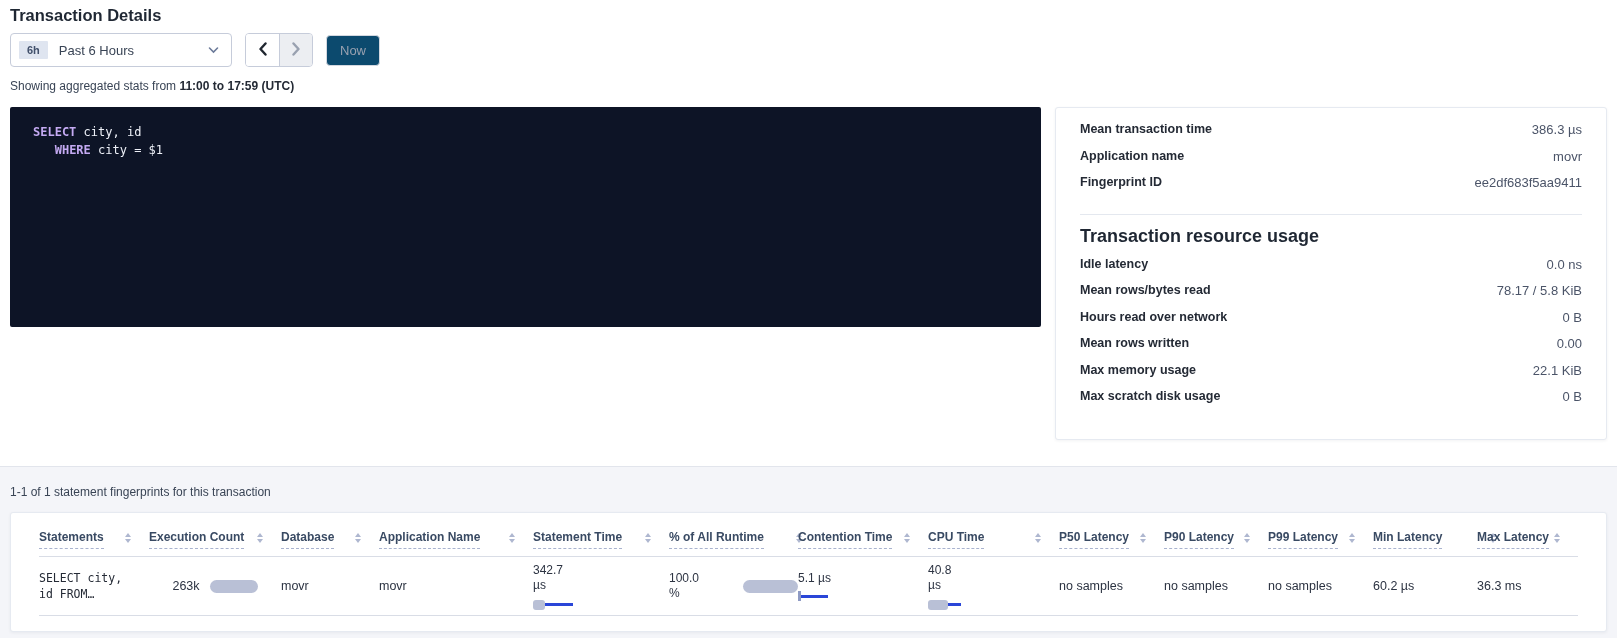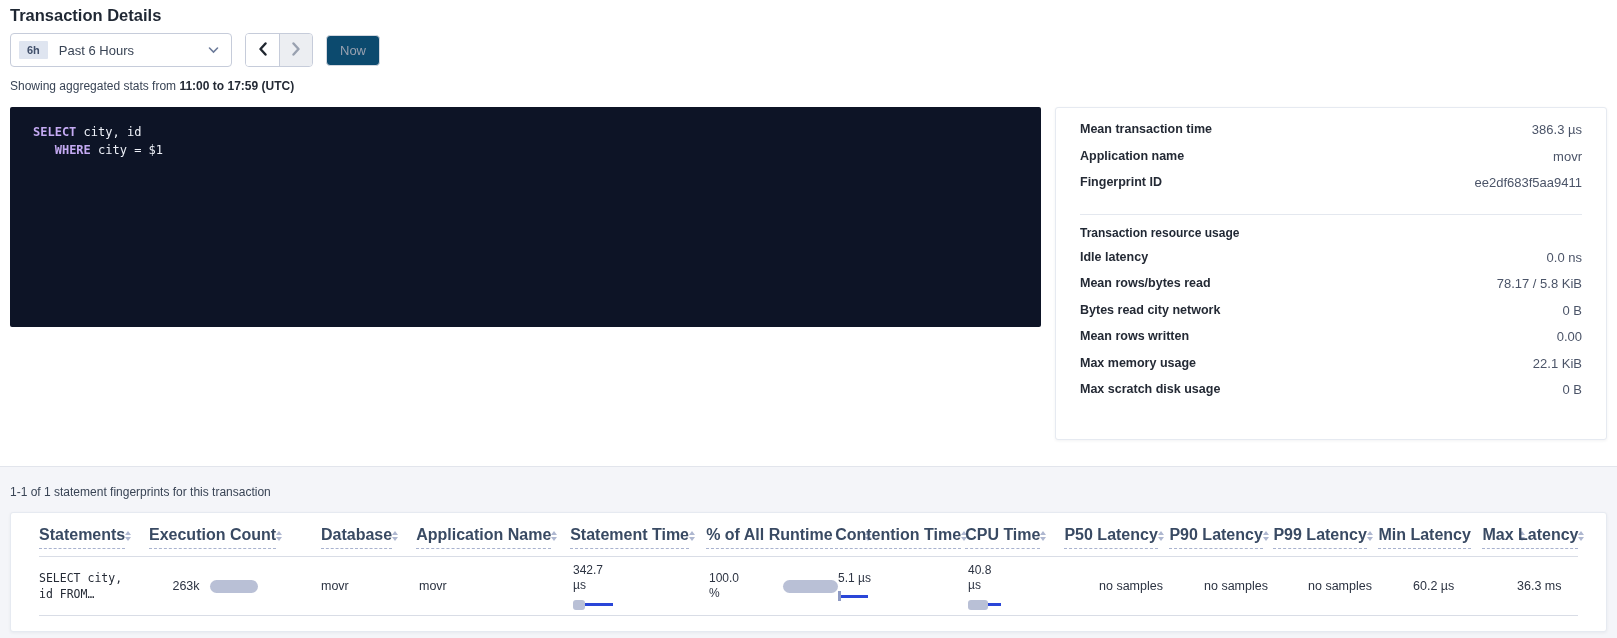--- a/index.html
+++ b/index.html
@@ -64,48 +64,48 @@
   .summary-card {
     position: absolute; left: 1055px; top: 107px; width: 552px; height: 333px;
     background: #fff; border: 1px solid #e6eaf1; border-radius: 3px;
     box-shadow: 0 1px 3px rgba(40,50,70,.06);
     padding: 14px 24px 0 24px;
   }
   .kv-row { display: flex; align-items: flex-start; justify-content: space-between; height: 26.5px; }
   .kv-label { font-size: 12.5px; font-weight: bold; color: #242a35; }
   .kv-value { font-size: 13px; color: #4b5468; }
   .card-divider { border: none; border-top: 1px solid #e4e8ef; margin: 12px 0 11px 0; }
-  .resource-heading { font-size: 12px; font-weight: bold; color: #1f2733; margin: 3px 0 10px 0; }
+  .resource-heading { font-size: 18px; font-weight: bold; color: #1f2733; margin: 3px 0 10px 0; }
 
   
   .lower-section {
     position: absolute; left: 0; right: 0; top: 466px; bottom: 0;
     background: #f4f5f9; border-top: 1px solid #e2e5ec;
   }
   .count-text { position: absolute; left: 10px; top: 18px; font-size: 12px; color: #394455; }
 
   
   .table-card {
     position: absolute; left: 10px; top: 45px; width: 1597px; height: 120px;
     background: #fff; border: 1px solid #e6eaf1; border-radius: 3px;
     box-shadow: 0 1px 3px rgba(40,50,70,.06);
     padding: 0 28px;
   }
   .thead { display: flex; height: 44px; align-items: flex-end; border-bottom: 1px solid #d9dde6; }
   .trow  { display: flex; height: 59px; border-bottom: 1px solid #d9dde6; }
   .th { display: flex; align-items: center; padding-bottom: 7px; cursor: pointer; }
   .th-label {
-    font-size: 16px; font-weight: bold; color: #394a63;
+    font-size: 12px; font-weight: bold; color: #394a63;
     border-bottom: 1px dashed #a9b3cf; padding-bottom: 4px; white-space: nowrap;
   }
   .sort-icon { display: inline-flex; flex-direction: column; gap: 2px; margin-left: auto; margin-right: 18px; padding-bottom: 4px; }
   .sort-icon .tri-up { width: 0; height: 0; border-left: 3.5px solid transparent; border-right: 3.5px solid transparent; border-bottom: 4.5px solid #aeb7d0; }
   .sort-icon .tri-dn { width: 0; height: 0; border-left: 3.5px solid transparent; border-right: 3.5px solid transparent; border-top: 4.5px solid #aeb7d0; }
 
-  .c1 { width: 110px; } .c2 { width: 132px; } .c3 { width: 98px; margin-left: 40px; } .c4 { width: 154px; }
+  .c1 { width: 110px; } .c2 { width: 132px; } .c3 { width: 98px; } .c4 { width: 154px; }
   .c5 { width: 136px; } .c6 { width: 129px; gap: 32px; } .c7 { width: 130px; } .c8 { width: 131px; }
   .c9 { width: 105px; justify-content: space-between; } .c10 { width: 104px; } .c11 { width: 105px; } .c12 { width: 104px; gap: 48px; }
   .c13 { flex: 1; }
 
   .td { display: flex; flex-direction: column; justify-content: center; font-size: 12.5px; color: #2c3342; }
   .td-row { flex-direction: row; align-items: center; }
   .stmt-cell { font-family: "DejaVu Sans Mono", monospace; font-size: 11.5px; line-height: 16px; color: #242a35; cursor: pointer; }
   .num-unit { font-size: 12px; color: #2c3342; line-height: 15px; }
 
   .bar-solid { height: 13px; border-radius: 7px; background: var(--bar-gray, #b9c0d6); }
@@ -181,21 +181,21 @@
     <h2 class="resource-heading">Transaction resource usage</h2>
     <div class="kv-row">
       <span class="kv-label">Idle latency</span>
       <span class="kv-value">0.0 ns</span>
     </div>
     <div class="kv-row">
       <span class="kv-label">Mean rows/bytes read</span>
       <span class="kv-value">78.17 / 5.8 KiB</span>
     </div>
     <div class="kv-row">
-      <span class="kv-label">Bytes read city network</span>
+      <span class="kv-label">Hours read over network</span>
       <span class="kv-value">0 B</span>
     </div>
     <div class="kv-row">
       <span class="kv-label">Mean rows written</span>
       <span class="kv-value">0.00</span>
     </div>
     <div class="kv-row">
       <span class="kv-label">Max memory usage</span>
       <span class="kv-value">22.1 KiB</span>
     </div>

